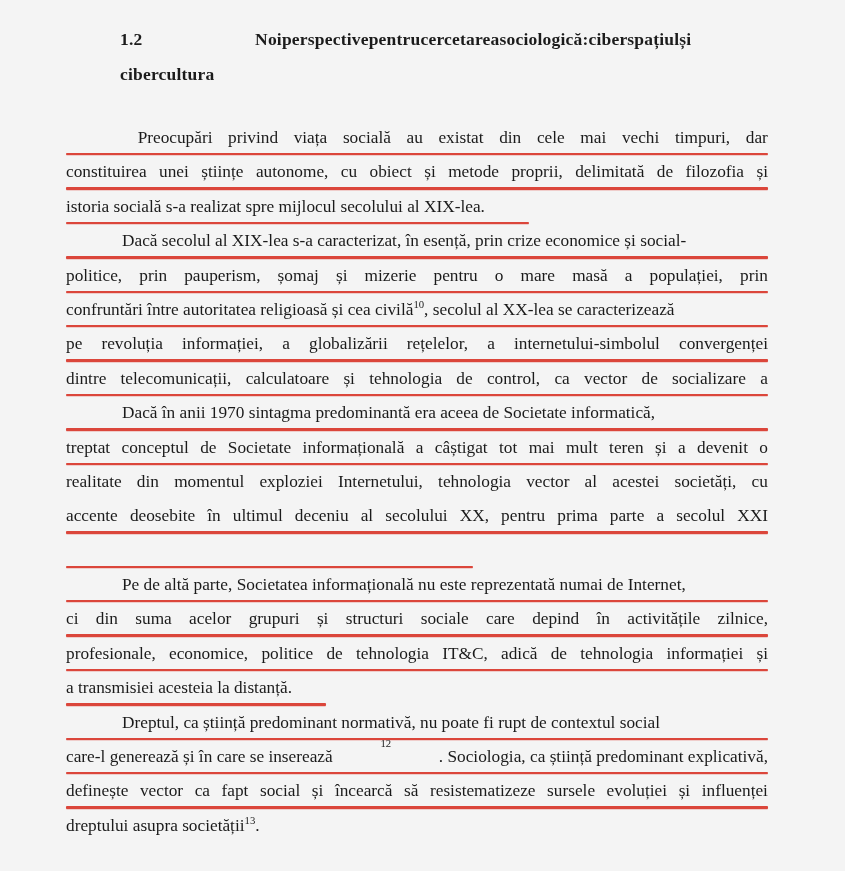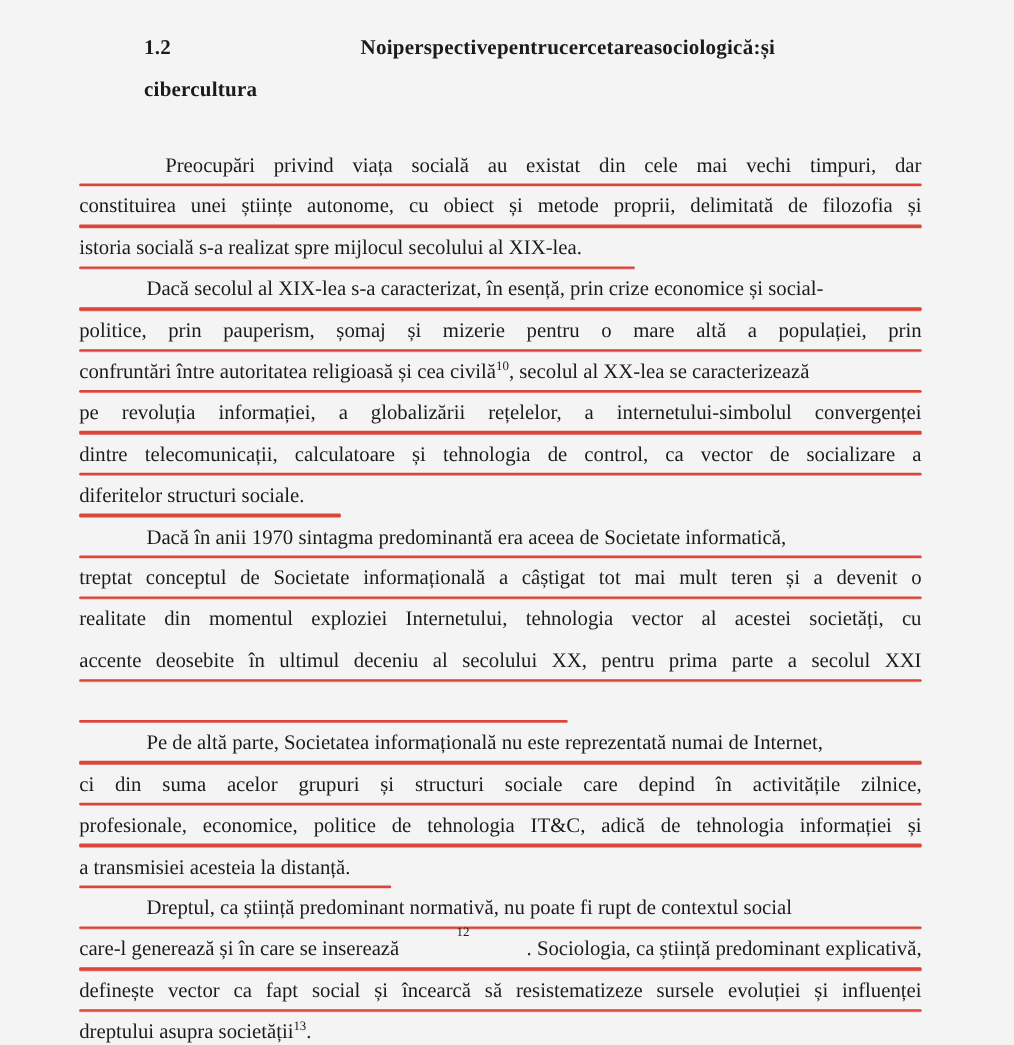--- a/index.html
+++ b/index.html
@@ -128,20 +128,21 @@
 
   <div class="heading">
     <span class="h-line h-line-1">
       <span class="h-num">1.2</span>
       <span class="h-title">
           <span>Noi</span>
           <span>perspective</span>
           <span>pentru</span>
           <span>cercetarea</span>
           <span>sociologică:</span>
+          <span>ciberspațiul</span>
           <span>și</span>
         </span>
     </span>
     <span class="h-line h-line-2">cibercultura</span>
   </div>
 
   <div class="body-block">
       <div class="para">
         <div class="tline just indent">
           <span class="words">
@@ -187,21 +188,21 @@
           <span class="words">
             <span>politice,</span>
             <span>prin</span>
             <span>pauperism,</span>
             <span>șomaj</span>
             <span>și</span>
             <span>mizerie</span>
             <span>pentru</span>
             <span>o</span>
             <span>mare</span>
-            <span>altă</span>
+            <span>masă</span>
             <span>a</span>
             <span>populației,</span>
             <span>prin</span>
           </span>
           <span class="uline soft" style="width: 100%; background: rgb(217, 56, 44);"></span>
         </div>
         <div class="tline flush"><span class="words">confruntări între autoritatea religioasă și cea civilă<sup>10</sup>, secolul al XX-lea se caracterizează</span><span class="uline soft" style="width: 100%; background: rgb(217, 56, 44);"></span></div>
         <div class="tline just">
           <span class="words">
             <span>pe</span>
@@ -226,21 +227,20 @@
             <span>de</span>
             <span>control,</span>
             <span>ca</span>
             <span>vector</span>
             <span>de</span>
             <span>socializare</span>
             <span>a</span>
           </span>
           <span class="uline soft" style="width: 100%; background: rgb(217, 56, 44);"></span>
         </div>
-        <div class="tline flush"><span class="words">diferitelor structuri sociale.</span><span class="uline soft" style="width: 31%; background: rgb(217, 56, 44);"></span></div>
       </div>
       <div class="para">
         <div class="tline flush indent"><span class="words"><span class="indent-pad"></span>Dacă în anii 1970 sintagma predominantă era aceea de Societate informatică,</span><span class="uline soft" style="width: 100%; background: rgb(217, 56, 44);"></span></div>
         <div class="tline just">
           <span class="words">
             <span>treptat</span>
             <span>conceptul</span>
             <span>de</span>
             <span>Societate</span>
             <span>informațională</span>

